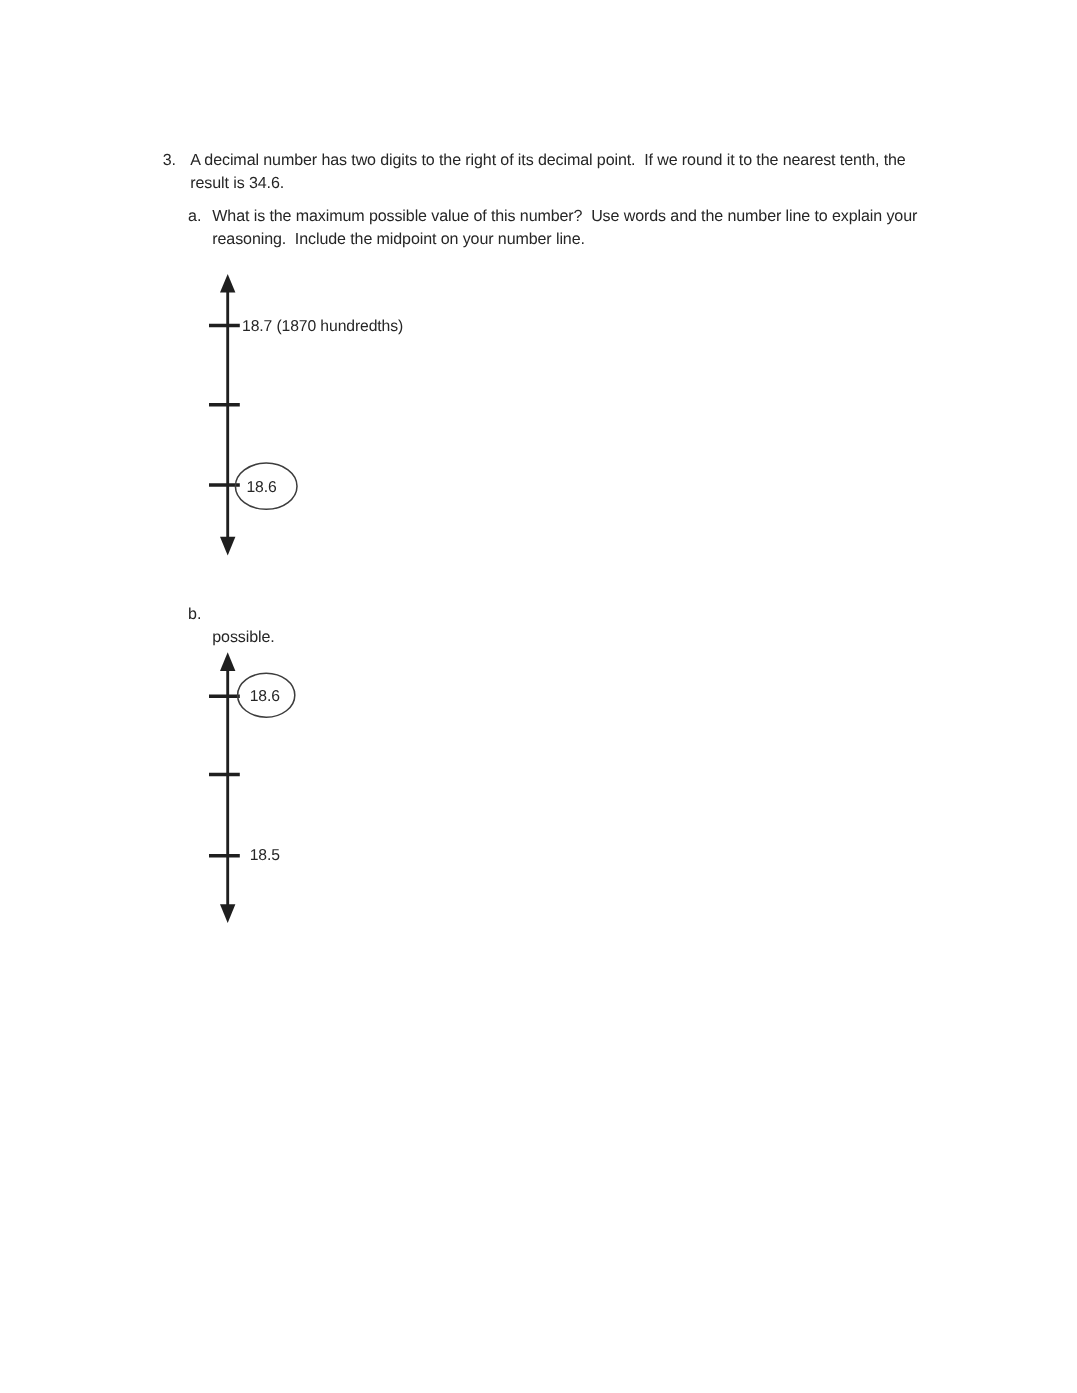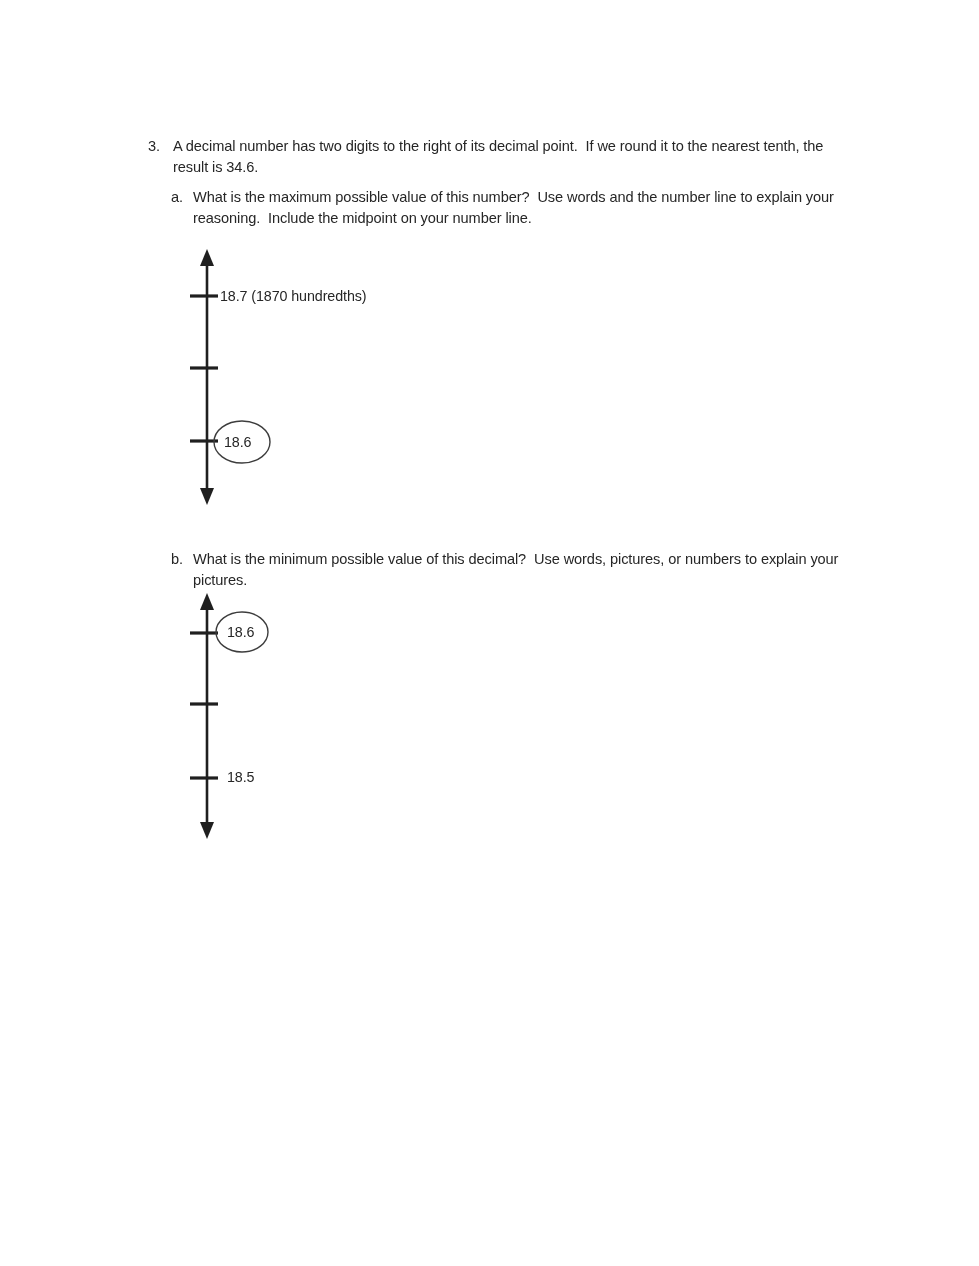--- a/index.html
+++ b/index.html
@@ -71,22 +71,21 @@
     <line class="nl-stroke" x1="8" y1="122" x2="36" y2="122" stroke-width="3.2"></line>
     <line class="nl-stroke" x1="8" y1="195" x2="36" y2="195" stroke-width="3.2"></line>
 
     <ellipse class="nl-ellipse" cx="60" cy="196" rx="28" ry="21"></ellipse>
 
     <text class="nl-label" x="38" y="55">18.7 (1870 hundredths)</text>
     <text class="nl-label" x="42" y="201">18.6</text>
   </svg>
 
   <div class="txt" style="left:171px; top:551px;">b.</div>
-  <div class="txt" style="left:193px; top:551px;">What is the minimum possible value of this decimal?  Use words, pictures, or numbers to explain your</div>
-  <div class="txt" style="left:193px; top:572px;">pictures.</div>
+  <div class="txt" style="left:193px; top:572px;">possible.</div>
 
   <svg class="diagram" style="left:182px; top:588px;" width="250" height="256" viewBox="0 0 250 256">
 
     <line class="nl-stroke" x1="25" y1="16" x2="25" y2="240" stroke-width="2.6"></line>
 
     <polygon class="nl-arrow" points="25,5 18,22 32,22"></polygon>
     <polygon class="nl-arrow" points="25,251 18,234 32,234"></polygon>
 
     <line class="nl-stroke" x1="8" y1="45" x2="36" y2="45" stroke-width="3.2"></line>
     <line class="nl-stroke" x1="8" y1="116" x2="36" y2="116" stroke-width="3.2"></line>

